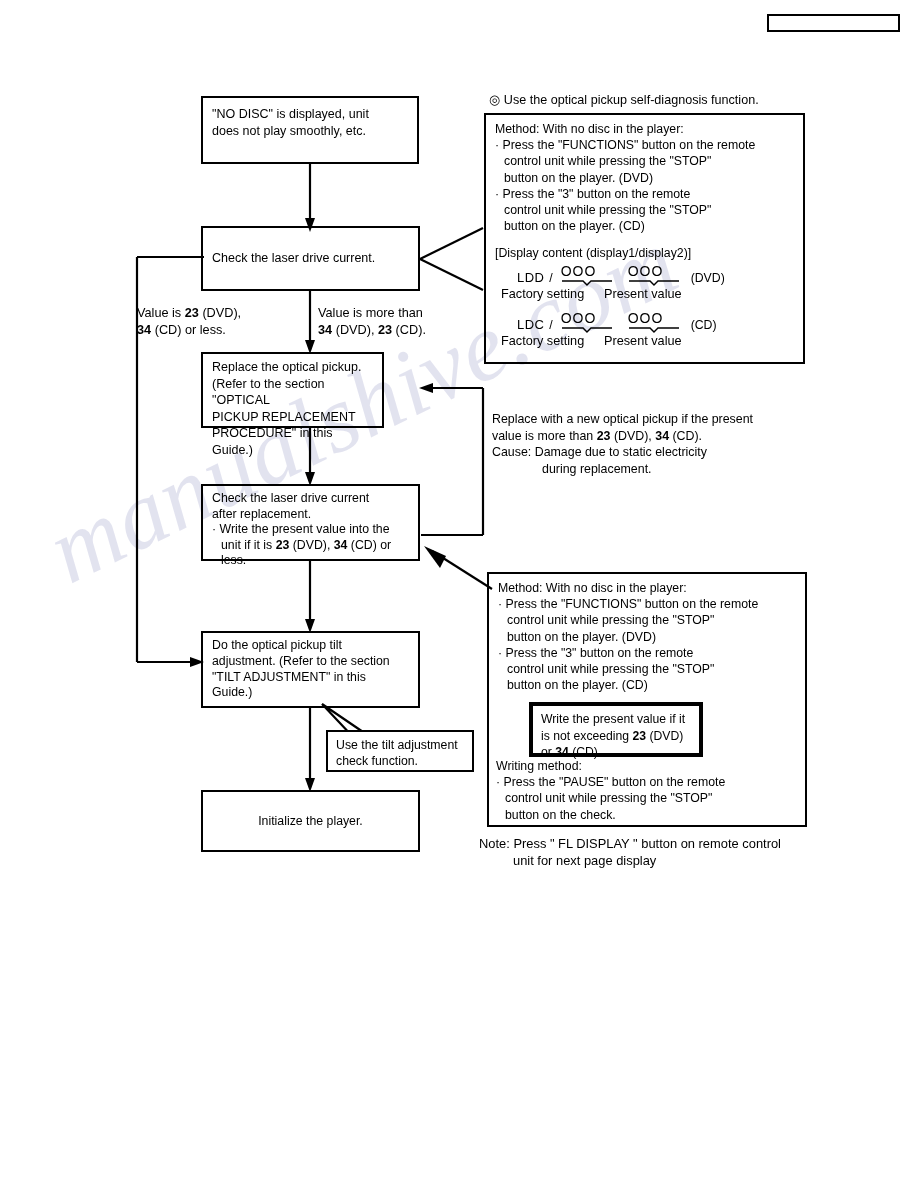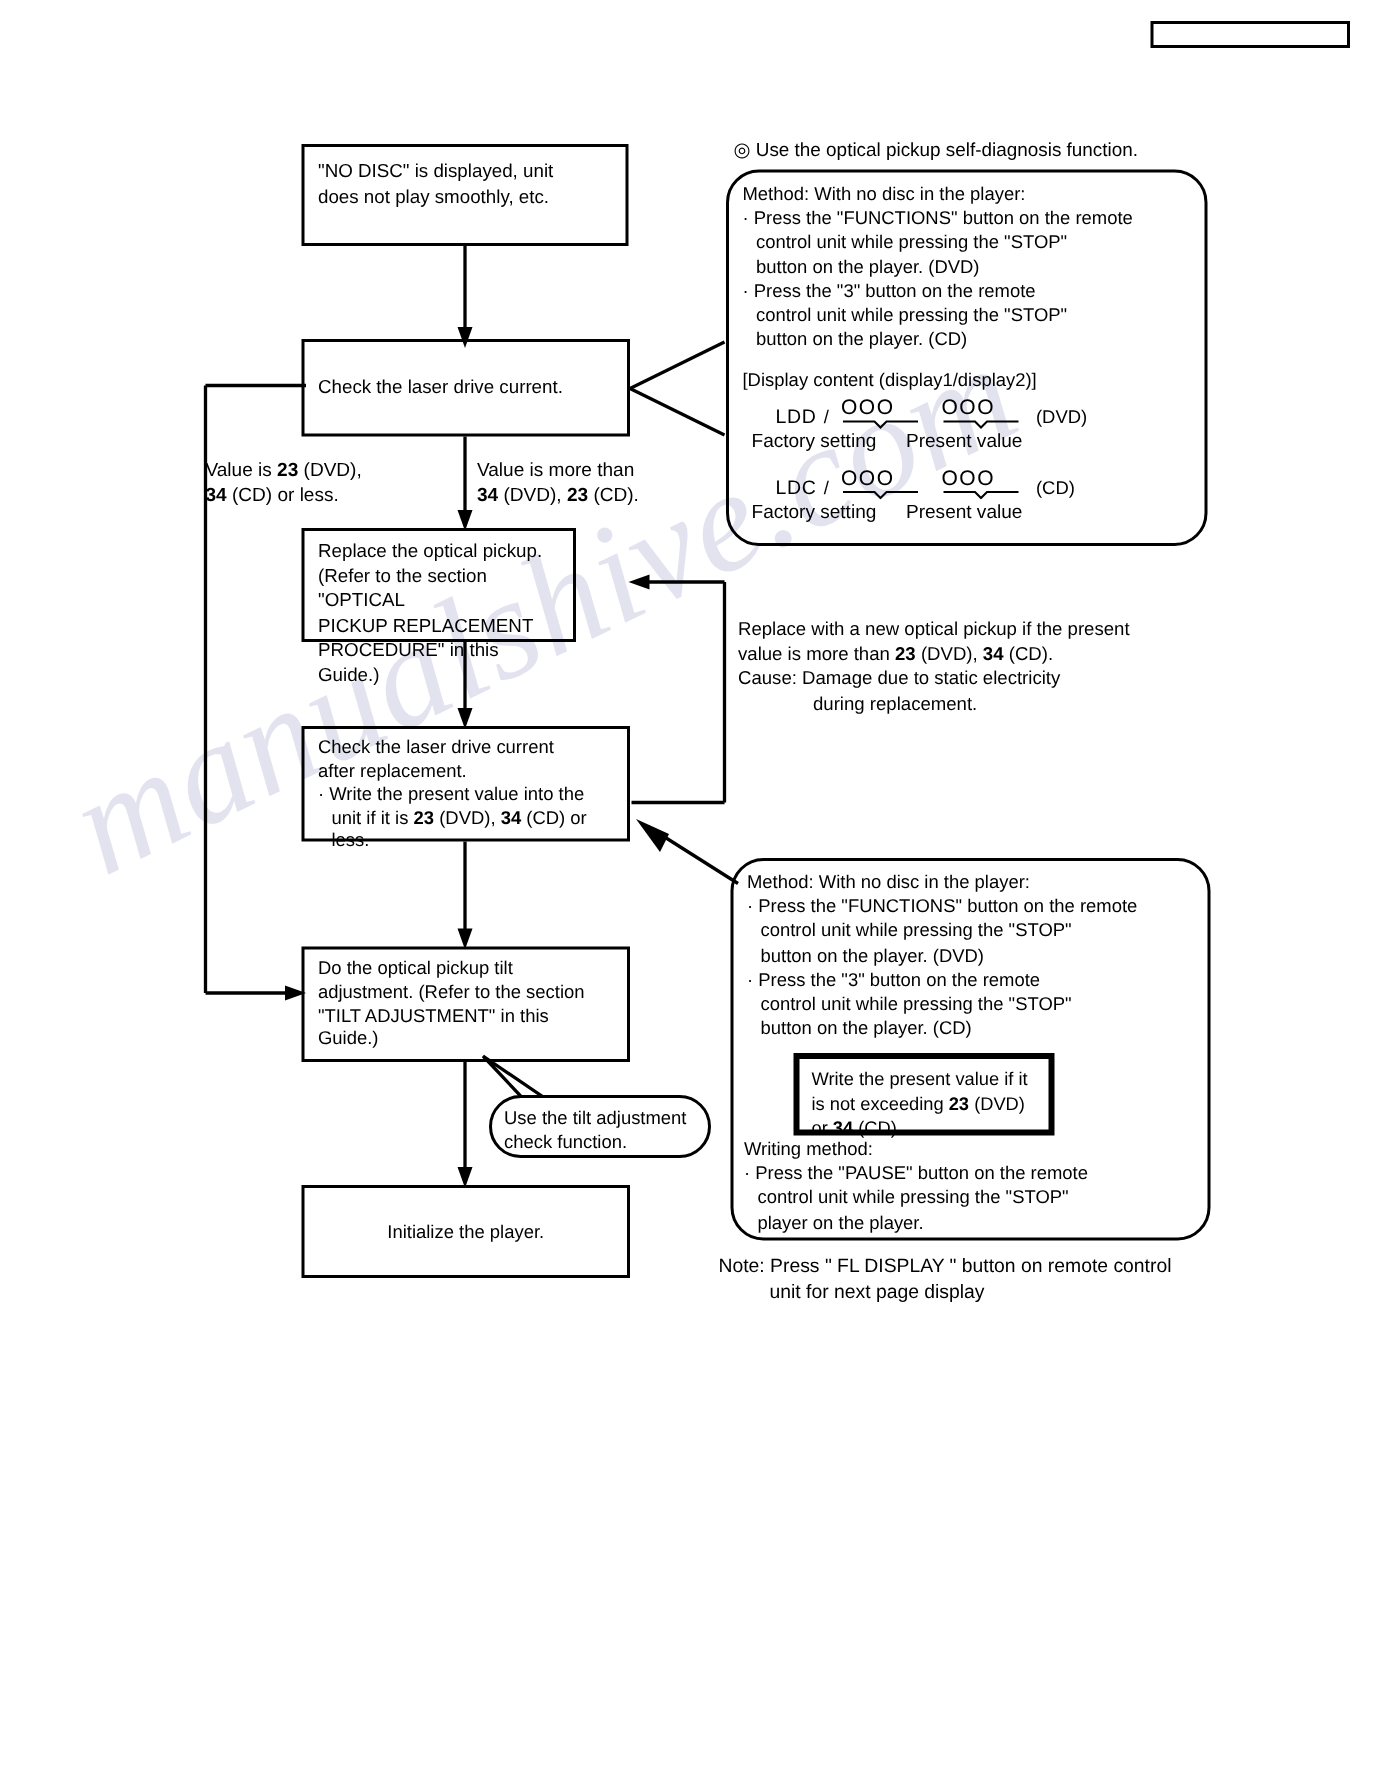--- a/index.html
+++ b/index.html
@@ -77,21 +77,21 @@
     text-align: center;
   }
   .box.vcenter {
     display: flex;
     align-items: center;
   }
 
   .rbox {
     position: absolute;
     border: 2px solid #000;
-    border-radius: 22px;
+    border-radius: 0;
     box-sizing: border-box;
     background: transparent;
     font-size: 12.7px;
     line-height: 16.3px;
   }
   .rbox .inner { padding: 7px 10px; }
 
   .plain {
     position: absolute;
     font-size: 12.7px;
@@ -413,21 +413,21 @@
       </div>
     </div>
 
     <div class="plain" style="left:496px; top:758px; width:305px; font-size:12.3px; line-height:16.2px;">
       <div>Writing method:</div>
       <div class="hang">
         <span>·</span>
         <span>Press the "PAUSE" button on the remote</span>
       </div>
       <div class="hang2">control unit while pressing the "STOP"</div>
-      <div class="hang2">player on the player.</div>
+      <div class="hang2">button on the check.</div>
     </div>
 
     <div class="bottom-note" style="left:479px; top:835px; width:340px;">
       <div>Note: Press " FL DISPLAY " button on remote control</div>
       <div style="padding-left:34px;">unit for next page display</div>
     </div>
 
   </div>
 </div>
 

